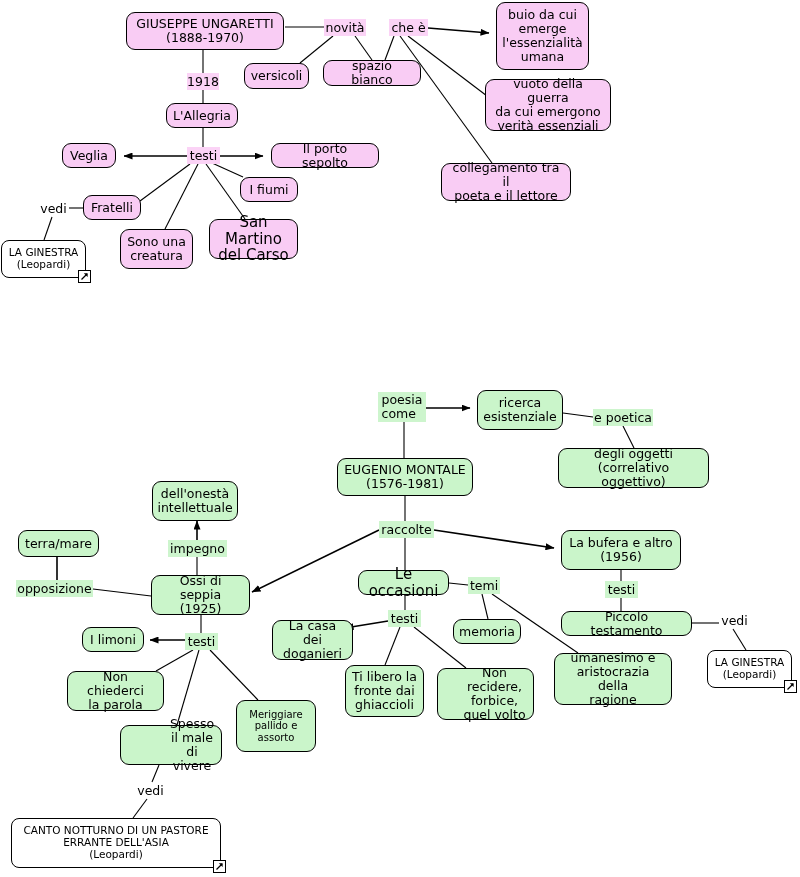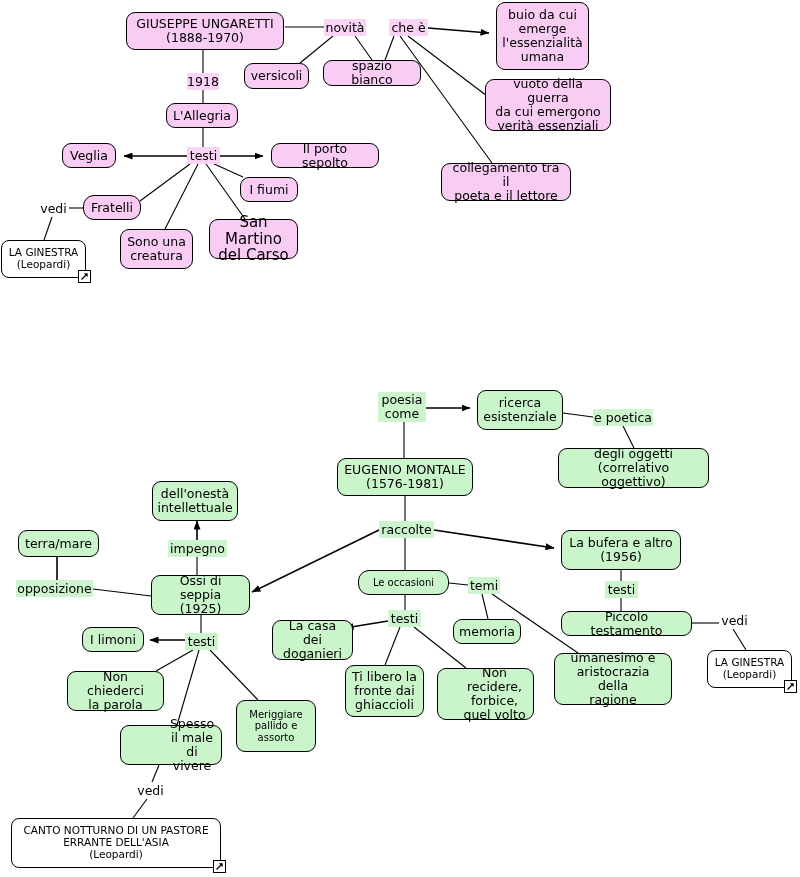--- a/index.html
+++ b/index.html
@@ -45,21 +45,20 @@
   .node.pink   { background: #f9ccf4; }
   .node.green  { background: #caf5ca; }
   .node.white  { background: #ffffff; border-radius: 8px; }
 
   .label {
     position: absolute;
     box-sizing: border-box;
     display: flex;
     align-items: center;
     justify-content: center;
-    text-align: center;
     line-height: 1.1;
     color: #000000;
     white-space: pre-line;
     padding: 0 1px;
   }
   .label.pink  { background: #fbd3f6; }
   .label.green { background: #cdf5cd; }
   .label.plain { background: transparent; }
 
   .goto-icon {
@@ -147,21 +146,21 @@
 umana</div>
       <div class="node pink" style="left: 485px; top: 79px; width: 126px; height: 52px; font-size: 12.5px;">vuoto della guerra
 da cui emergono
 verità essenziali</div>
       <div class="node pink" style="left: 441px; top: 163px; width: 130px; height: 38px; font-size: 12.5px;">collegamento tra il
 poeta e il lettore</div>
       <div class="node pink" style="left: 166px; top: 103px; width: 72px; height: 25px; font-size: 12.5px;">L'Allegria</div>
       <div class="node pink" style="left: 62px; top: 143px; width: 54px; height: 25px; font-size: 12.5px;">Veglia</div>
       <div class="node pink" style="left: 271px; top: 143px; width: 108px; height: 25px; font-size: 12.5px;">Il porto sepolto</div>
       <div class="node pink" style="left: 240px; top: 177px; width: 58px; height: 25px; font-size: 12.5px;">I fiumi</div>
-      <div class="node pink" style="left: 83px; top: 195px; width: 58px; height: 25px; font-size: 12.5px; border-radius: 11px;">Fratelli</div>
+      <div class="node pink" style="left: 83px; top: 195px; width: 58px; height: 25px; font-size: 12.5px;">Fratelli</div>
       <div class="node pink" style="left: 209px; top: 219px; width: 89px; height: 40px; font-size: 15px;">San Martino
 del Carso</div>
       <div class="node pink" style="left: 120px; top: 229px; width: 73px; height: 40px; font-size: 12.5px;">Sono una
 creatura</div>
       <div class="node white" style="left: 1px; top: 240px; width: 85px; height: 38px; font-size: 10.5px;">LA GINESTRA
 (Leopardi)</div>
       <div class="goto-icon" style="left: 78px; top: 270px;">
         <svg width="9" height="9" viewBox="0 0 9 9">
           <path d="M1.5 7.5 L7 2" stroke="#000" stroke-width="1.3"></path>
           <polygon points="7.6,1.2 7.6,5.0 3.8,1.2" fill="#000"></polygon>
@@ -177,21 +176,21 @@
 (1956)</div>
       <div class="node green" style="left: 561px; top: 611px; width: 131px; height: 25px; font-size: 12.5px;">Piccolo testamento</div>
       <div class="node white" style="left: 707px; top: 650px; width: 85px; height: 38px; font-size: 10.5px;">LA GINESTRA
 (Leopardi)</div>
       <div class="goto-icon" style="left: 784px; top: 680px;">
         <svg width="9" height="9" viewBox="0 0 9 9">
           <path d="M1.5 7.5 L7 2" stroke="#000" stroke-width="1.3"></path>
           <polygon points="7.6,1.2 7.6,5.0 3.8,1.2" fill="#000"></polygon>
         </svg>
       </div>
-      <div class="node green" style="left: 358px; top: 570px; width: 91px; height: 25px; font-size: 10px; border-radius: 11px;">Le occasioni</div>
+      <div class="node green" style="left: 358px; top: 570px; width: 91px; height: 25px; font-size: 15px;">Le occasioni</div>
       <div class="node green" style="left: 453px; top: 619px; width: 68px; height: 25px; font-size: 12.5px;">memoria</div>
       <div class="node green" style="left: 554px; top: 653px; width: 118px; height: 52px; font-size: 12.5px;">umanesimo e
 aristocrazia della
 ragione</div>
       <div class="node green" style="left: 272px; top: 620px; width: 81px; height: 40px; font-size: 12.5px;">La casa dei
 doganieri</div>
       <div class="node green" style="left: 345px; top: 665px; width: 79px; height: 52px; font-size: 12.5px;">Ti libero la
 fronte dai
 ghiaccioli</div>
       <div class="node green" style="left: 437px; top: 668px; width: 97px; height: 52px; font-size: 12.5px; padding-left: 24px;">Non recidere,

